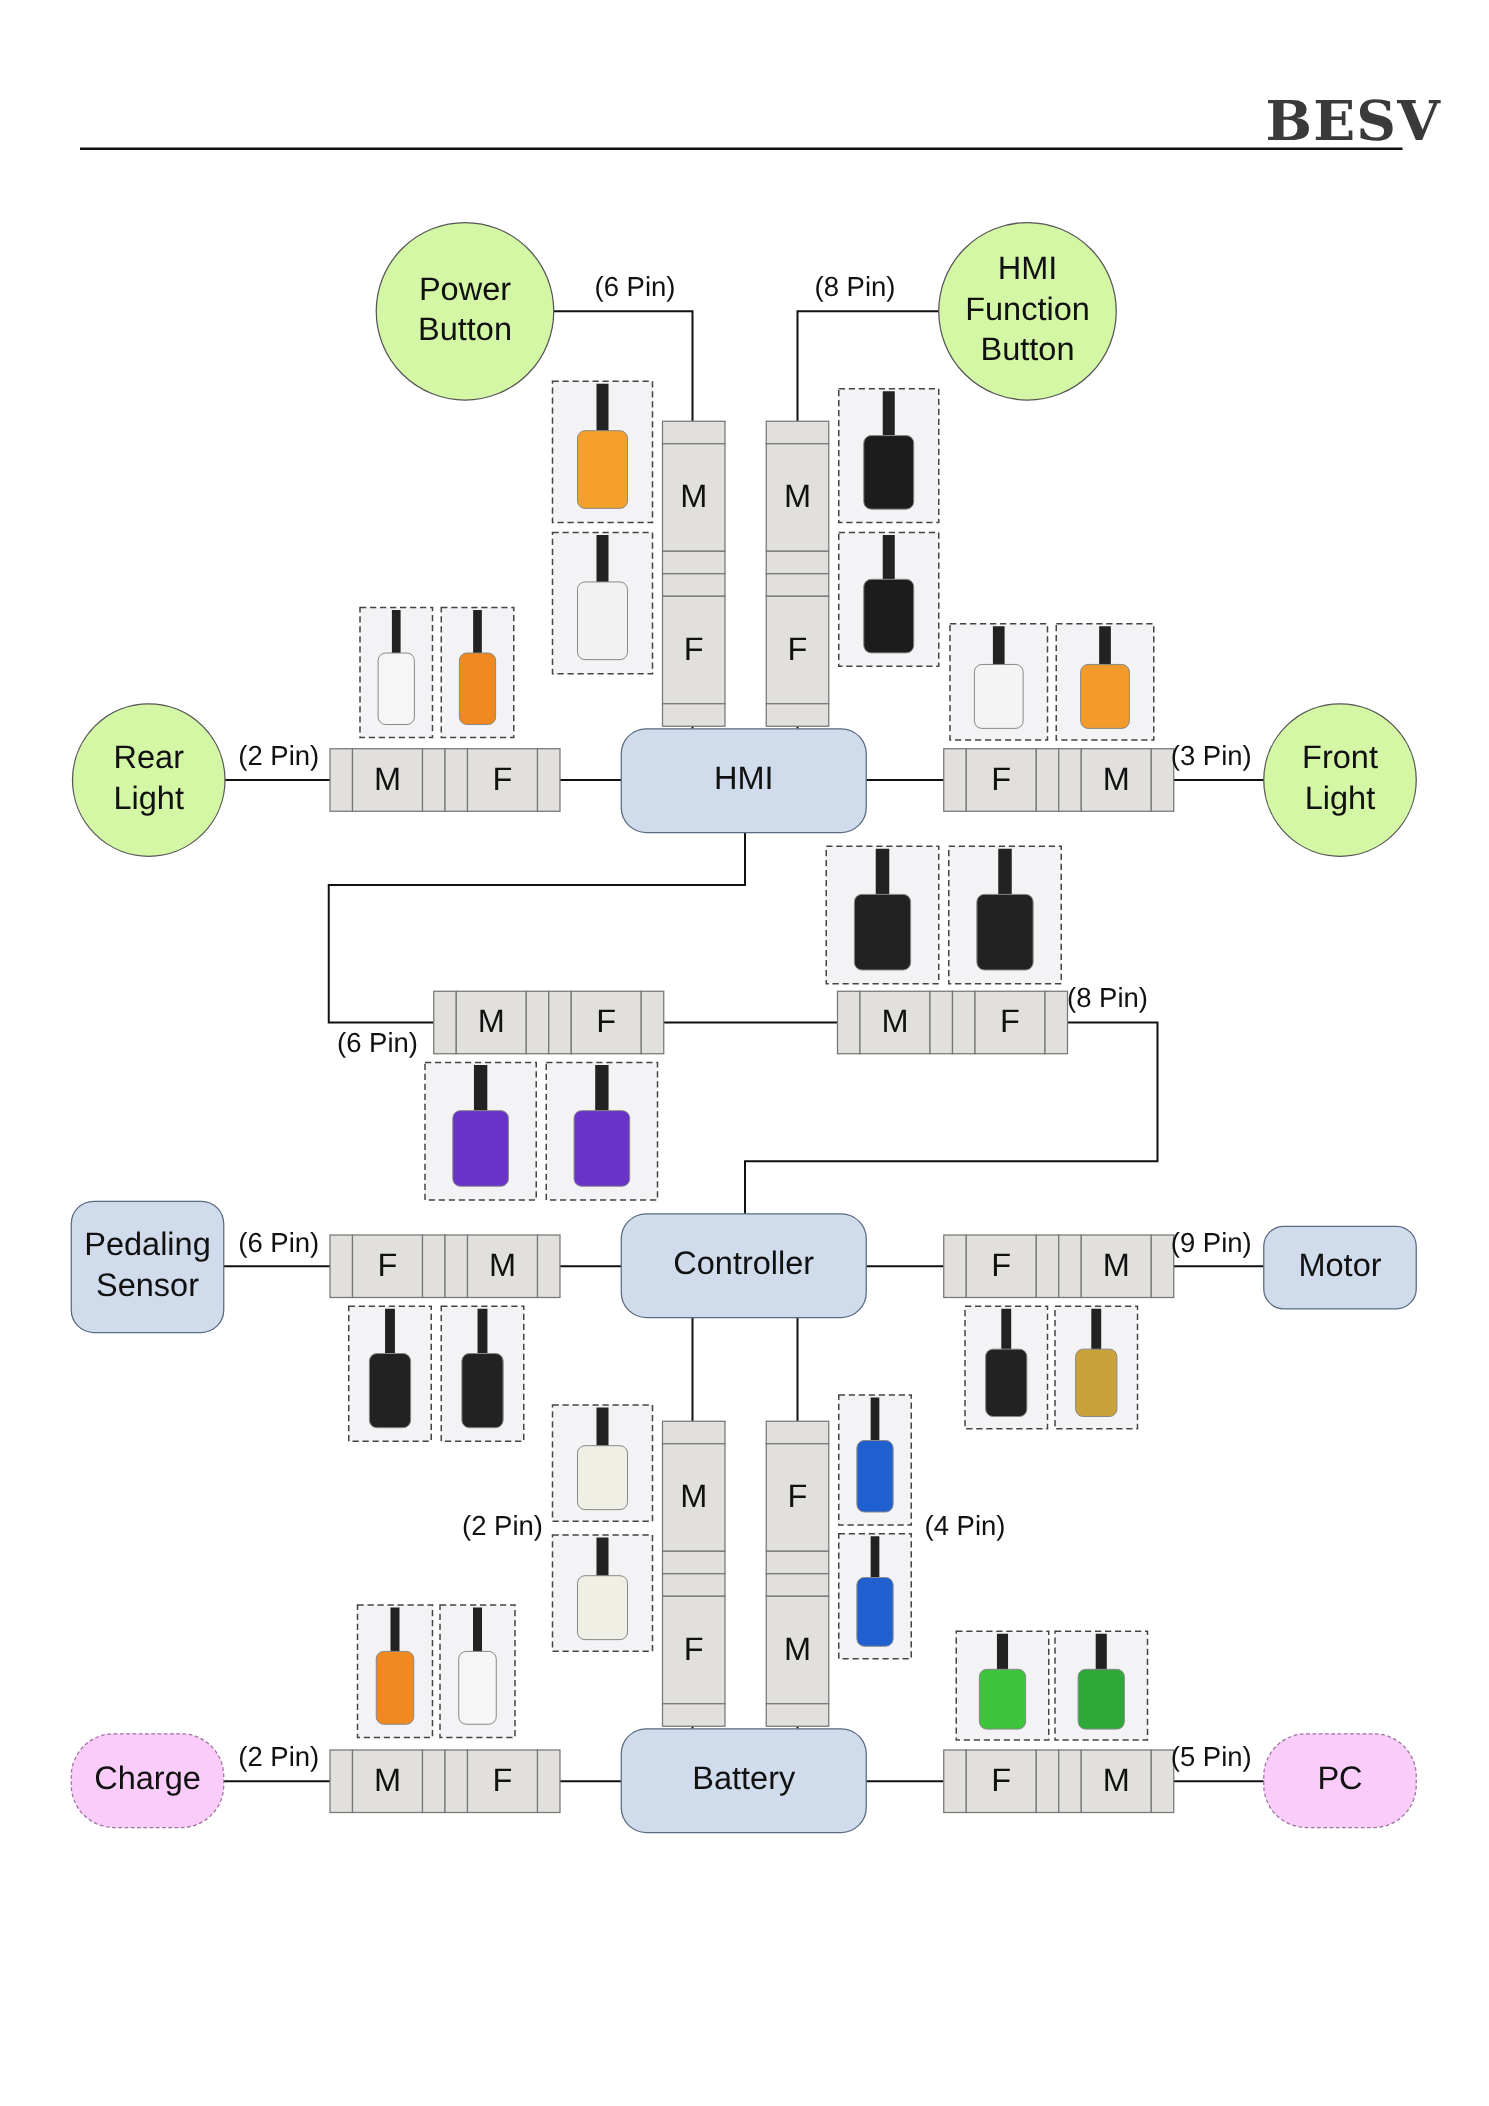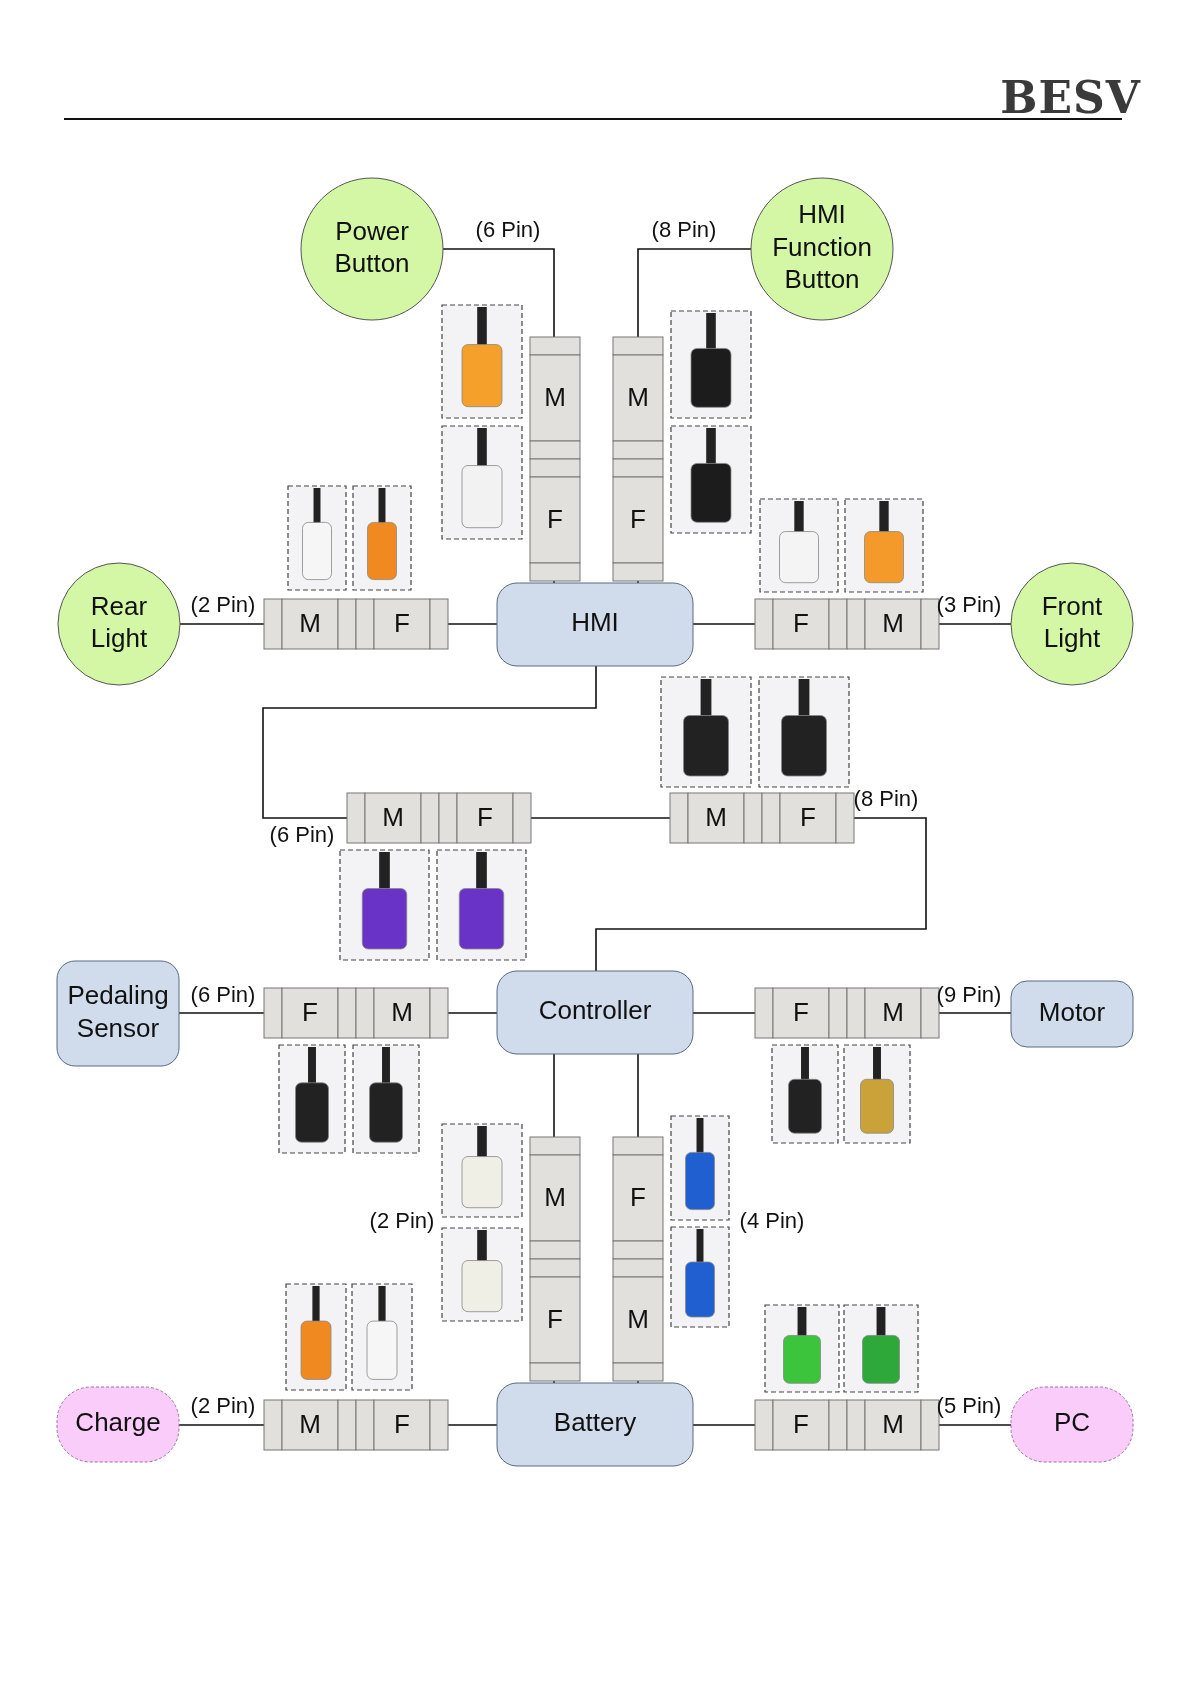--- a/index.html
+++ b/index.html
@@ -1,18 +1,18 @@
 <!DOCTYPE html>
 <html><head>
 <meta charset="utf-8">
 <style>
   html, body { margin: 0; padding: 0; background: #ffffff; }
   body { width: 1191px; height: 1685px; position: relative; overflow: hidden; font-family: "Liberation Sans", sans-serif; }
   #stage { position: absolute; left: 0; top: 0; }
-  .logo { position: absolute; right: 50px; top: 72px; font-family: "DejaVu Serif", serif; font-size: 44px; letter-spacing: 1px; color: #3a3a3a; font-weight: bold; }
+  .logo { position: absolute; right: 38px; top: 72px; font-family: "DejaVu Serif", serif; font-size: 44px; letter-spacing: 1px; color: #3a3a3a; font-weight: bold; }
   .rule { position: absolute; left: 64px; width: 1058px; top: 118px; height: 2px; background: #111; }
   svg text { font-family: "Liberation Sans", sans-serif; fill: #111; }
 </style>
 </head>
 <body>
 
 <div class="logo">BESV</div>
 <div class="rule"></div>
 
 <svg id="stage" width="1191" height="1685" viewBox="0 0 1191 1685" xmlns="http://www.w3.org/2000/svg">

